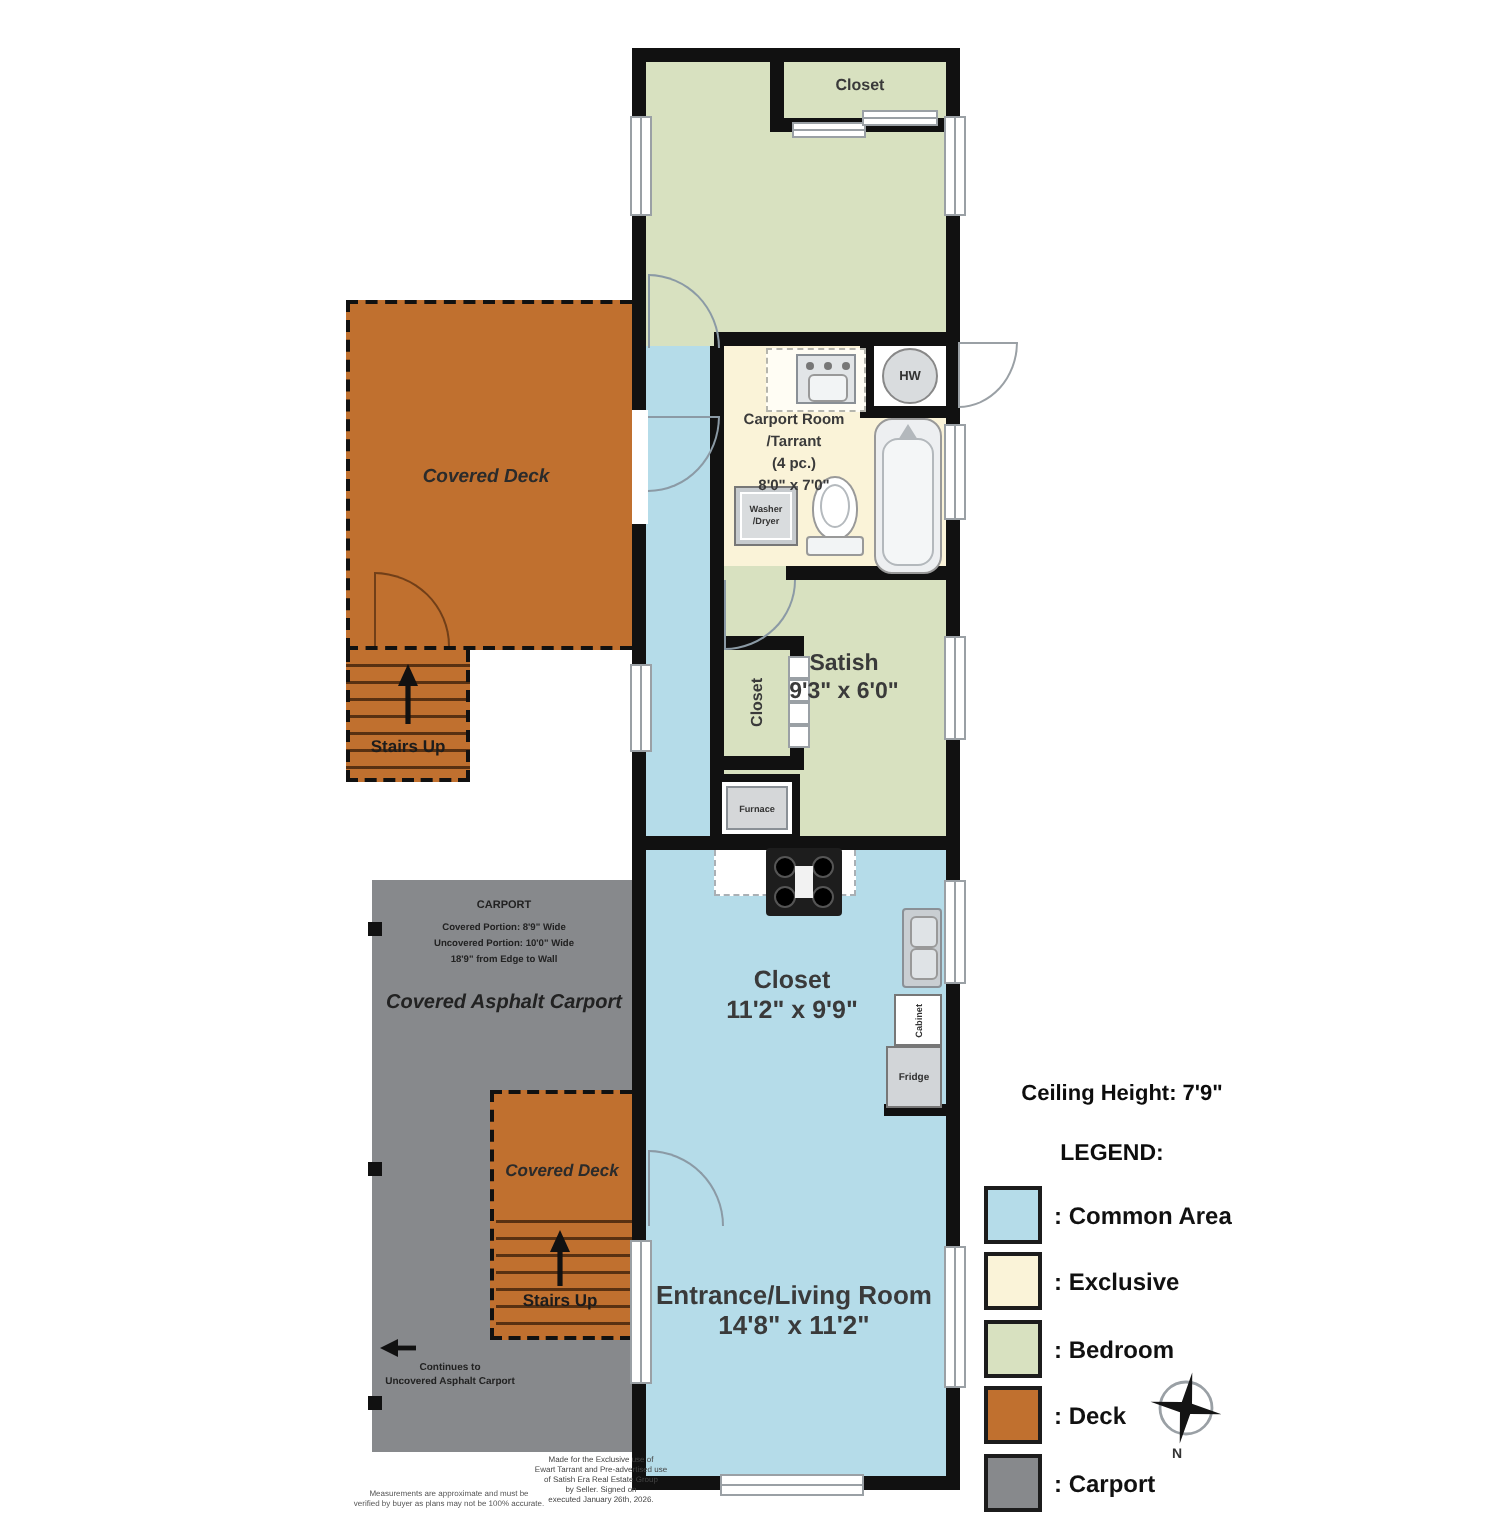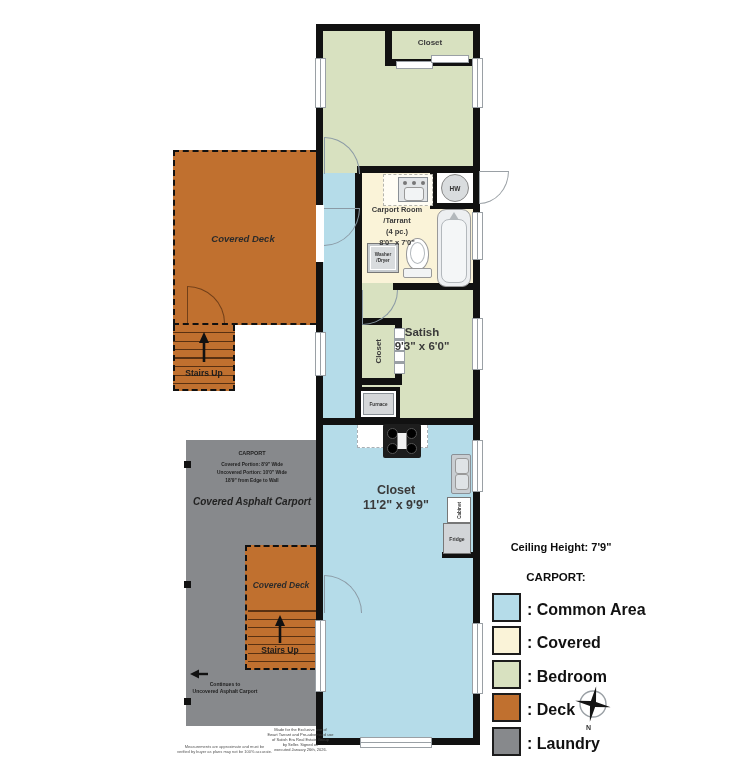--- a/index.html
+++ b/index.html
@@ -19,21 +19,21 @@
   .fill-asphalt{background:#87898c;}
   .clabel{position:absolute;transform:translateX(-50%);text-align:center;white-space:nowrap;
           font-weight:bold;color:#3a3a3a;z-index:5;line-height:1.18;}
   .arc{position:absolute;border:1.3px solid #8b9aa5;background:transparent;z-index:4;}
   .arc-deck{border-color:rgba(60,30,10,0.6);}
   .fixture{position:absolute;z-index:4;box-sizing:border-box;}
   .dash-deck{border:2.5px dashed #111;}
   .treads{background-image:repeating-linear-gradient(180deg,transparent 0,transparent 7px,rgba(45,22,5,0.7) 7px,rgba(45,22,5,0.7) 8.5px);}
   .sw{position:absolute;width:29px;height:29px;border:2px solid #1c1c1c;box-sizing:border-box;z-index:5;}
   .sw0{background:#b5dce9;}.sw1{background:#faf3d8;}.sw2{background:#d8e1c0;}.sw3{background:#c0702f;}.sw4{background:#87898c;}
-  .legend-label{position:absolute;font-weight:bold;font-size:16px;color:#111;z-index:5;}
+  .legend-label{position:absolute;font-weight:bold;font-size:12px;color:#111;z-index:5;}
   .tinytext{position:absolute;color:#555;font-size:4px;line-height:5px;text-align:center;z-index:5;}
   .post{position:absolute;width:7px;height:7px;background:#111;z-index:4;}
   .vtext{writing-mode:vertical-rl;transform:rotate(180deg);}
 </style>
 </head>
 <body>
 
 <div id="stage">
 
   <div class="abs fill-deck dash-deck floor" style="left:173px;top:150px;width:143px;height:175px;border-right:none;z-index:1;"></div>
@@ -199,34 +199,38 @@
     <div>Satish</div>
     <div>9'3" x 6'0"</div>
   </div>
   <div class="abs" style="left:362px;top:325px;width:33px;height:53px;display:flex;align-items:center;justify-content:center;z-index:5;">
     <span class="vtext" style="font-size:8px;font-weight:bold;color:#3a3a3a;">Closet</span>
   </div>
   <div class="clabel" style="left:396px;top:483px;font-size:12.5px;">
     <div>Closet</div>
     <div>11'2" x 9'9"</div>
   </div>
+  <div class="clabel" style="left:397px;top:640px;font-size:13px;">
+    <div>Entrance/Living Room</div>
+    <div>14'8" x 11'2"</div>
+  </div>
 
   <div class="clabel" style="left:561px;top:541px;font-size:11px;color:#0d0d0d;">Ceiling Height: 7'9"</div>
 
-  <div class="clabel" style="left:556px;top:571px;font-size:11.5px;color:#0d0d0d;">CARPORT:</div>
+  <div class="clabel" style="left:556px;top:571px;font-size:11.5px;color:#0d0d0d;">LEGEND:</div>
   <div class="sw sw0" style="left:492px;top:593px;"></div>
   <div class="legend-label" style="left:527px;top:601px;">: Common Area</div>
   <div class="sw sw1" style="left:492px;top:626px;"></div>
-  <div class="legend-label" style="left:527px;top:634px;">: Covered</div>
+  <div class="legend-label" style="left:527px;top:634px;">: Exclusive</div>
   <div class="sw sw2" style="left:492px;top:660px;"></div>
   <div class="legend-label" style="left:527px;top:668px;">: Bedroom</div>
   <div class="sw sw3" style="left:492px;top:693px;"></div>
   <div class="legend-label" style="left:527px;top:701px;">: Deck</div>
   <div class="sw sw4" style="left:492px;top:727px;"></div>
-  <div class="legend-label" style="left:527px;top:735px;">: Laundry</div>
+  <div class="legend-label" style="left:527px;top:735px;">: Carport</div>
 
   <svg class="abs" style="left:570px;top:685px;z-index:5;" width="46" height="40" viewBox="0 0 46 40">
     <circle cx="23" cy="19" r="13" fill="none" stroke="#9aa0a5" stroke-width="1.4"></circle>
     <g transform="rotate(10 23 19)">
       <path d="M23 1 L25.6 16.4 L41 19 L25.6 21.6 L23 37 L20.4 21.6 L5 19 L20.4 16.4 Z" fill="#141414"></path>
     </g>
   </svg>
   <div class="abs" style="left:586px;top:724px;font-size:7px;font-weight:bold;color:#333;z-index:5;">N</div>
 
   <div class="tinytext" style="left:172px;top:744px;width:105px;">

